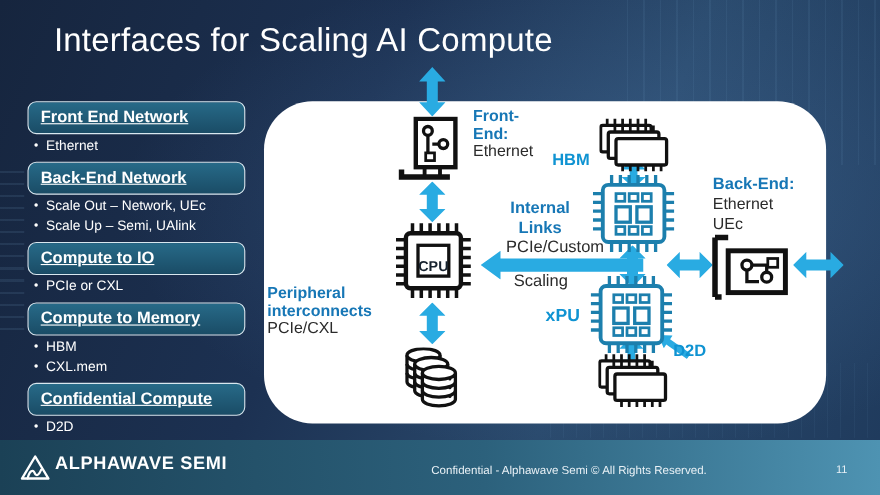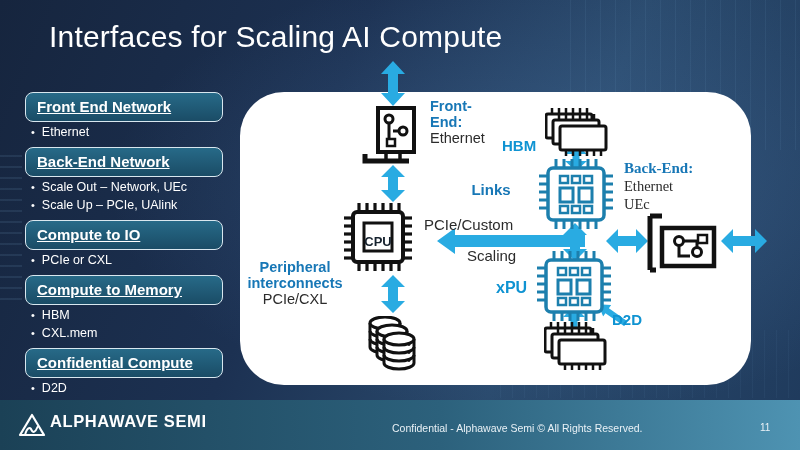--- a/index.html
+++ b/index.html
@@ -37,21 +37,21 @@
   .side-group { margin-bottom:6px; }
 
   
   .panel { left:240px; top:92px; width:511px; height:293px; background:#ffffff; border-radius:44px; }
 
   
   .lbl { position:absolute; font-size:14.5px; line-height:17px; color:#2b2b2b; }
   .blue  { color:#1777b6; font-weight:bold; }
   .accent{ color:#0f93d2; font-weight:bold; }
   .center{ text-align:center; }
-  .right { text-align:center; }
+  .right { text-align:left; }
 
   .arrow { position:absolute; }
   .arrow svg polygon { fill:#29abe2; }
   .d2d-arrow { transform:rotate(35deg); transform-origin:0 50%; }
 
   .icon { position:absolute; }
 
   
   .footer { left:0; top:400px; width:800px; height:50px;
     background:linear-gradient(90deg, #1b4156 0%, #2c617c 55%, #4e93b2 100%); }
@@ -83,21 +83,21 @@
     </div>
     <div class="side-group">
       <div class="side-box">Back-End Network</div>
       <ul class="side-bullets">
         <li>
             <span class="dot">•</span>
             <span>Scale Out – Network, UEc</span>
           </li>
         <li>
             <span class="dot">•</span>
-            <span>Scale Up – PCIe, UAlink</span>
+            <span>Scale Up – Semi, UAlink</span>
           </li>
       </ul>
     </div>
     <div class="side-group">
       <div class="side-box">Compute to IO</div>
       <ul class="side-bullets">
         <li>
             <span class="dot">•</span>
             <span>PCIe or CXL</span>
           </li>
@@ -187,21 +187,21 @@
       <line x1="27" y1="17" x2="27" y2="33" stroke-width="3"></line>
       <line x1="31" y1="25" x2="37" y2="25" stroke-width="3"></line>
       <circle cx="41" cy="25" r="4" stroke-width="3"></circle>
       <rect x="25" y="33" width="8" height="7" stroke-width="2.5"></rect>
       <line x1="24" y1="46" x2="24" y2="54" stroke-width="3.5"></line>
       <line x1="38" y1="46" x2="38" y2="54" stroke-width="3.5"></line>
       <polyline points="3,48 3,55 47,55" stroke-width="5"></polyline>
     </svg>
   </div>
 
-  <div class="icon" style="left:340px; top:201px;">
+  <div class="icon" style="left:356px; top:201px;">
     <svg width="76" height="72" fill="none" stroke="#111111">
       <g stroke-width="3.2">
         <line x1="19" y1="2" x2="19" y2="11"></line>
           <line x1="27" y1="2" x2="27" y2="11"></line>
           <line x1="35" y1="2" x2="35" y2="11"></line>
           <line x1="43" y1="2" x2="43" y2="11"></line>
           <line x1="51" y1="2" x2="51" y2="11"></line>
           <line x1="59" y1="2" x2="59" y2="11"></line>
         <line x1="19" y1="61" x2="19" y2="70"></line>
           <line x1="27" y1="61" x2="27" y2="70"></line>
@@ -412,35 +412,36 @@
 
   <div class="lbl" style="left:430px; top:98px; line-height:16px;">
     <div class="blue">Front-</div>
     <div class="blue">End:</div>
     <div>Ethernet</div>
   </div>
 
   <div class="lbl accent" style="left:502px; top:137px; font-size:15px;">HBM</div>
 
   <div class="lbl center" style="left:445px; top:181px; width:92px; font-size:15px; line-height:18px;">
+    <div class="blue">Internal</div>
     <div class="blue">Links</div>
   </div>
-  <div class="lbl" style="left:424px; top:216px; font-size:15px;">PCIe/Custom</div>
+  <div class="lbl" style="left:460px; top:216px; font-size:15px;">PCIe/Custom</div>
   <div class="lbl" style="left:467px; top:247px; font-size:15px;">Scaling</div>
 
   <div class="lbl right" style="left:243px; top:259px; width:104px; line-height:16px;">
     <div class="blue">Peripheral</div>
     <div class="blue">interconnects</div>
     <div>PCIe/CXL</div>
   </div>
 
   <div class="lbl accent" style="left:496px; top:279px; font-size:16px;">xPU</div>
   <div class="lbl accent" style="left:612px; top:311px; font-size:15px;">D2D</div>
 
-  <div class="lbl" style="left:624px; top:159px; line-height:18px;font-family:Liberation Serif, serif;">
+  <div class="lbl" style="left:648px; top:159px; line-height:18px;">
     <div class="blue" style="font-size:15px;">Back-End:</div>
     <div>Ethernet</div>
     <div>UEc</div>
   </div>
 
   <div class="abs footer"></div>
   <div class="logo">
     <svg width="30" height="27" fill="none" stroke="#ffffff" stroke-linejoin="round" stroke-linecap="round">
       <path d="M15,3 L27,23 L3,23 Z" stroke-width="2.2"></path>
       <path d="M8,23 C10,15.5 13,14.5 14.5,18 C16,21.5 18.5,20 20.5,15" stroke-width="2"></path>

